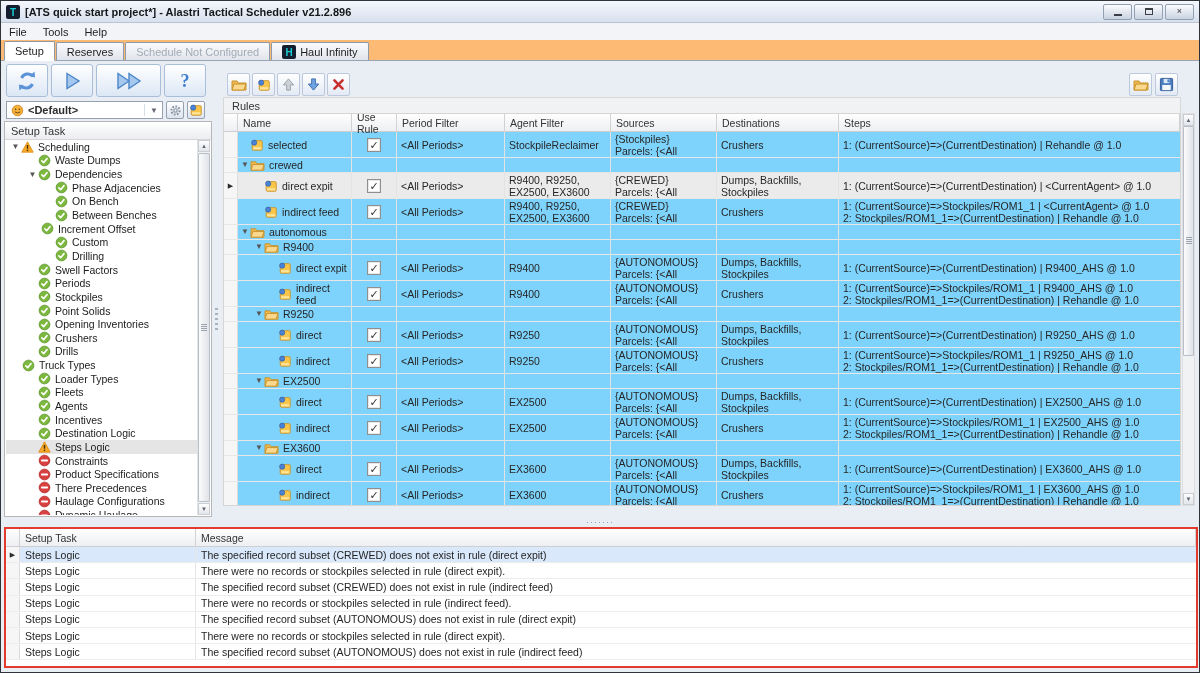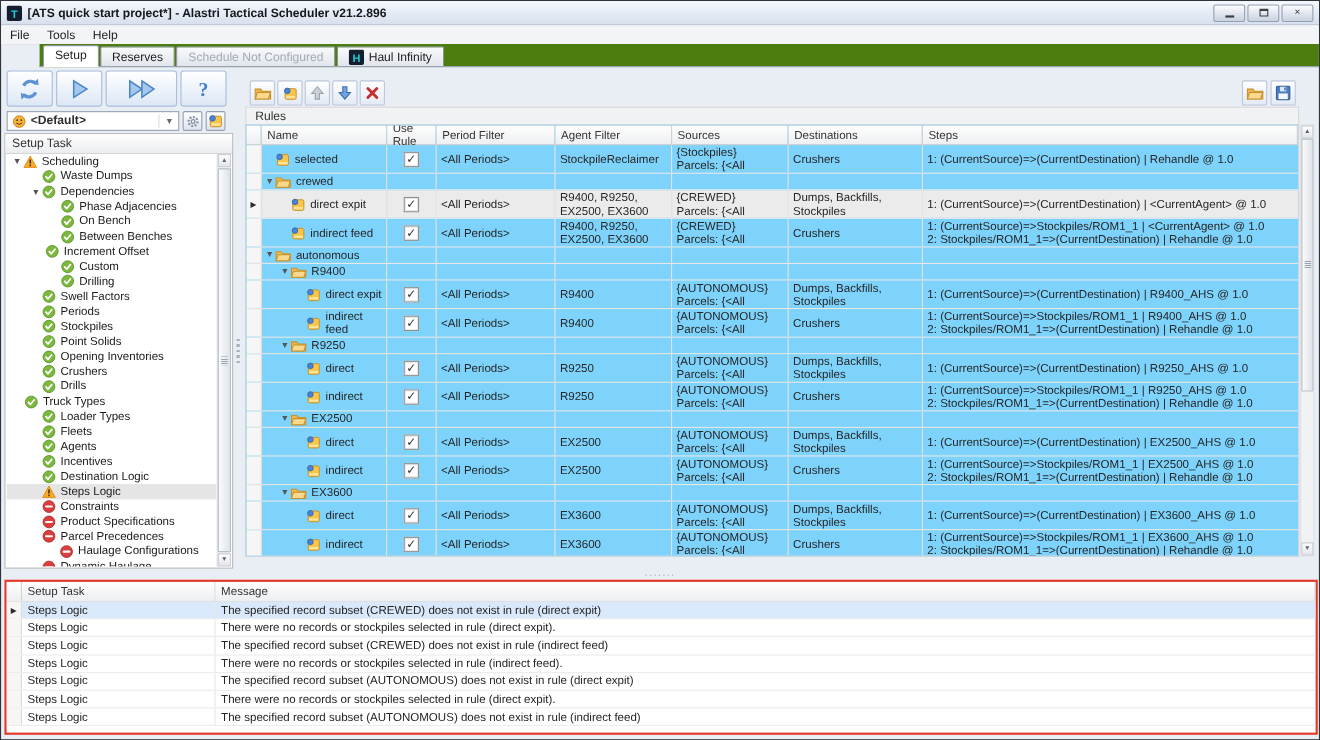--- a/index.html
+++ b/index.html
@@ -12,21 +12,21 @@
   .win-controls{margin-left:auto;display:flex;gap:2px;}
   .win-btn{width:27px;height:14px;border:1px solid #93a0b2;border-radius:2px;background:linear-gradient(#fbfcfe,#c9d2e0);display:flex;align-items:center;justify-content:center;color:#333;font-size:9px;line-height:9px;}
   .glyph-min{width:8px;height:2px;background:#3a3f46;margin-top:6px;}
   .glyph-max{width:8px;height:7px;border:1px solid #3a3f46;border-top-width:2px;box-sizing:border-box;}
 
   
   .menubar{position:absolute;top:22px;left:0;right:0;height:17px;background:#f2f4f7;display:flex;align-items:center;border-bottom:1px solid #e2e5ea;}
   .menu-item{padding:0 8px;font-size:11px;color:#1e1e1e;height:100%;display:flex;align-items:center;}
 
   
-  .tabstrip{position:absolute;top:39px;left:0;right:0;height:21px;background:#4d7c0f;display:flex;align-items:flex-end;padding-left:3px;border-bottom:1px solid #98a3b3;box-sizing:border-box;margin-left:35px;}
+  .tabstrip{position:absolute;top:39px;left:0;right:0;height:21px;background:#fdba74;display:flex;align-items:flex-end;padding-left:3px;border-bottom:1px solid #98a3b3;box-sizing:border-box;}
   .tab{height:18px;display:flex;align-items:center;gap:4px;padding:0 10px;font-size:11px;color:#1e1e1e;background:linear-gradient(#f9fafc,#e1e5eb);border:1px solid #8f99a7;border-bottom:none;border-radius:2px 2px 0 0;margin-right:1px;box-sizing:border-box;}
   .tab.active{background:#fff;height:20px;position:relative;z-index:2;margin-bottom:-1px;border-bottom:1px solid #fff;}
   .tab.disabled{color:#a3abb6;}
 
   
   .run-toolbar{position:absolute;left:5px;top:63px;display:flex;gap:3px;}
   .run-btn{height:33px;border:1px solid #a9bedb;border-radius:3px;background:linear-gradient(#ffffff,#dce7f5);display:flex;align-items:center;justify-content:center;box-sizing:border-box;}
   .preset-row{position:absolute;left:5px;top:100px;width:199px;height:18px;display:flex;gap:3px;}
   .preset-select{flex:1;background:#fff;border:1px solid #96a0b0;display:flex;align-items:center;gap:4px;font-size:11px;font-weight:bold;color:#2d2d2d;padding:0 4px;box-sizing:border-box;}
   .preset-caret{margin-left:auto;color:#667;font-size:8px;border-left:1px solid #d7dde6;padding-left:5px;height:12px;display:flex;align-items:center;}
@@ -457,23 +457,23 @@
           <span>Product Specifications</span>
         </div>
         <div class="tree-item" style="padding-left: 21px;">
           <span class="tree-sp"></span>
           <span class="icon">
             <svg width="13" height="13" viewBox="0 0 16 16">
               <circle cx="8" cy="8" r="6.6" fill="#d84040" stroke="#b02828"></circle>
               <rect x="3.6" y="6.8" width="8.8" height="2.4" rx="1.2" fill="#fff"></rect>
             </svg>
           </span>
-          <span>Parcel Precedences</span>
-        </div>
-        <div class="tree-item" style="padding-left: 37px;">
+          <span>There Precedences</span>
+        </div>
+        <div class="tree-item" style="padding-left: 21px;">
           <span class="tree-sp"></span>
           <span class="icon">
             <svg width="13" height="13" viewBox="0 0 16 16">
               <circle cx="8" cy="8" r="6.6" fill="#d84040" stroke="#b02828"></circle>
               <rect x="3.6" y="6.8" width="8.8" height="2.4" rx="1.2" fill="#fff"></rect>
             </svg>
           </span>
           <span>Haulage Configurations</span>
         </div>
         <div class="tree-item" style="padding-left: 21px;">

